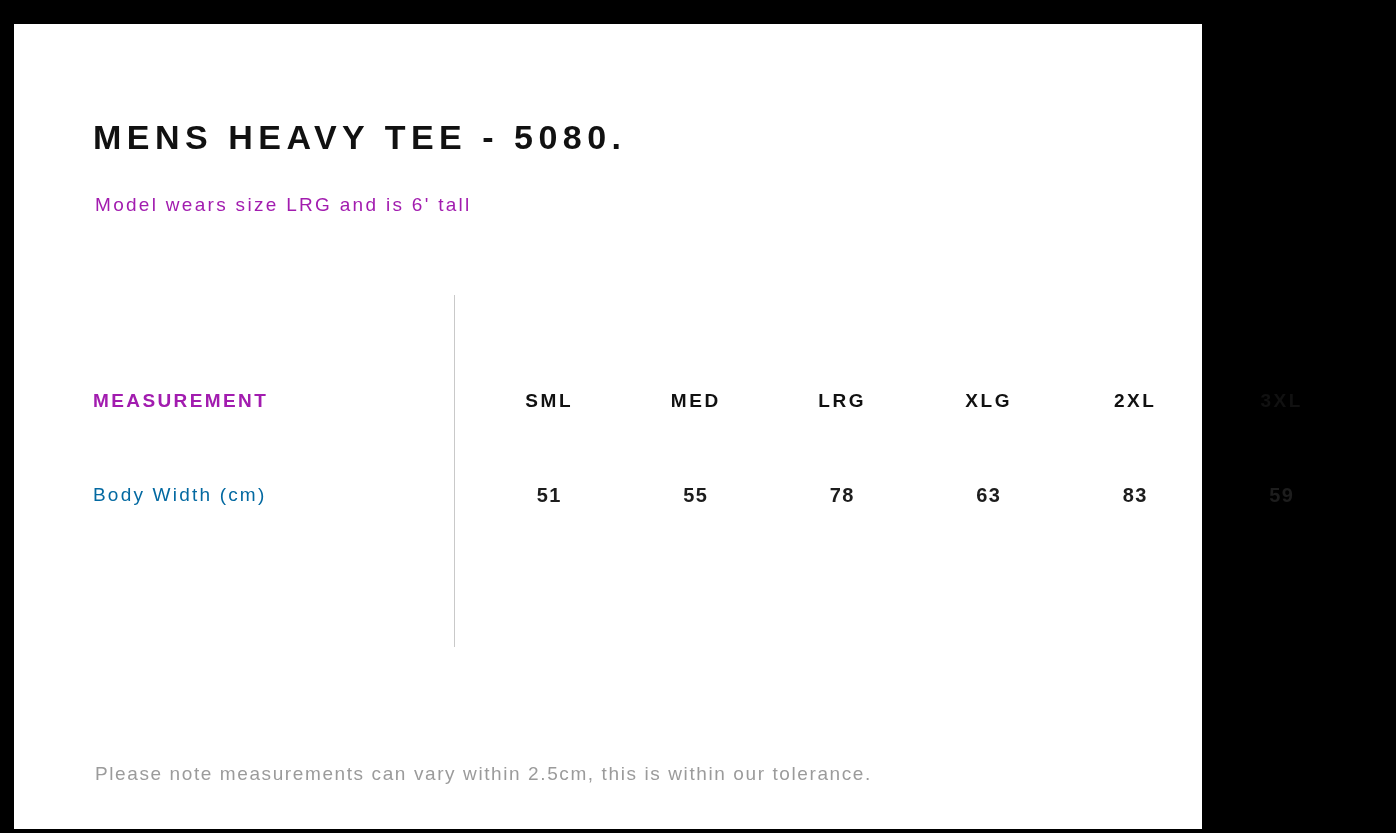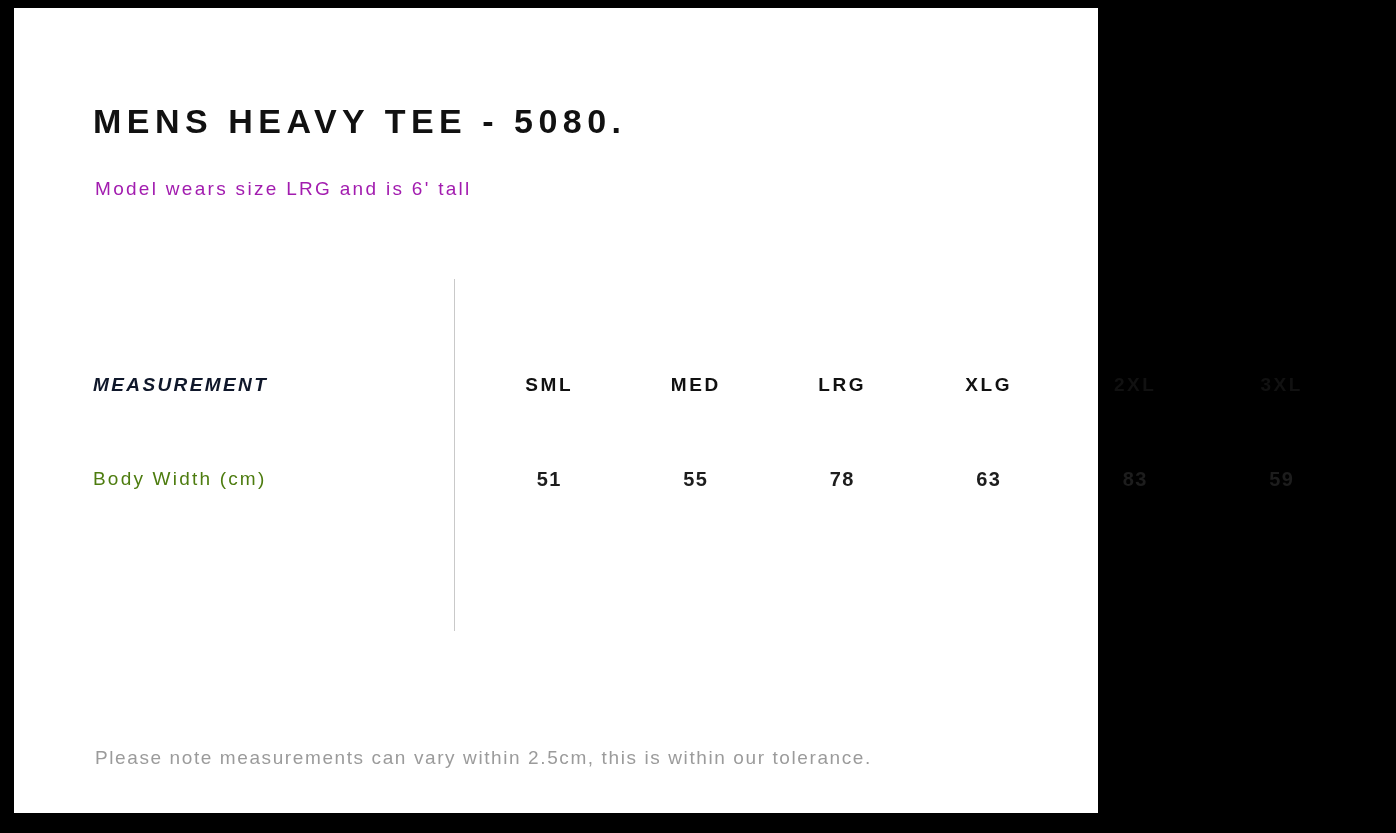--- a/index.html
+++ b/index.html
@@ -9,22 +9,22 @@
   }
   body {
     width: 1396px;
     height: 833px;
     font-family: "Liberation Sans", sans-serif;
     overflow: hidden;
   }
   .page {
     position: absolute;
     left: 14px;
-    top: 8px;
-    width: 1084px;
+    top: 24px;
+    width: 1188px;
     height: 805px;
     background: #ffffff;
     box-sizing: border-box;
   }
   .content {
     position: absolute;
     left: 79px;
     top: 0;
     right: 40px;
     bottom: 0;
@@ -68,28 +68,27 @@
   .row {
     display: flex;
     align-items: center;
     height: 94px;
   }
   .cell-label {
     width: 361px;
     flex: 0 0 361px;
     font-size: 19px;
     letter-spacing: 2.2px;
-    color: #4d7c0f;
+    color: #0369a1;
     white-space: nowrap;
   }
   .row-head .cell-label {
-    color: #0f172a;
+    color: #a21caf;
     font-weight: bold;
     letter-spacing: 2.4px;
-    font-style: italic;
   }
   .cell-size {
     flex: 1 1 0;
     text-align: center;
     font-size: 19px;
     letter-spacing: 2.2px;
     color: #1d1d1d;
     white-space: nowrap;
     padding-left: 44px;
   }

